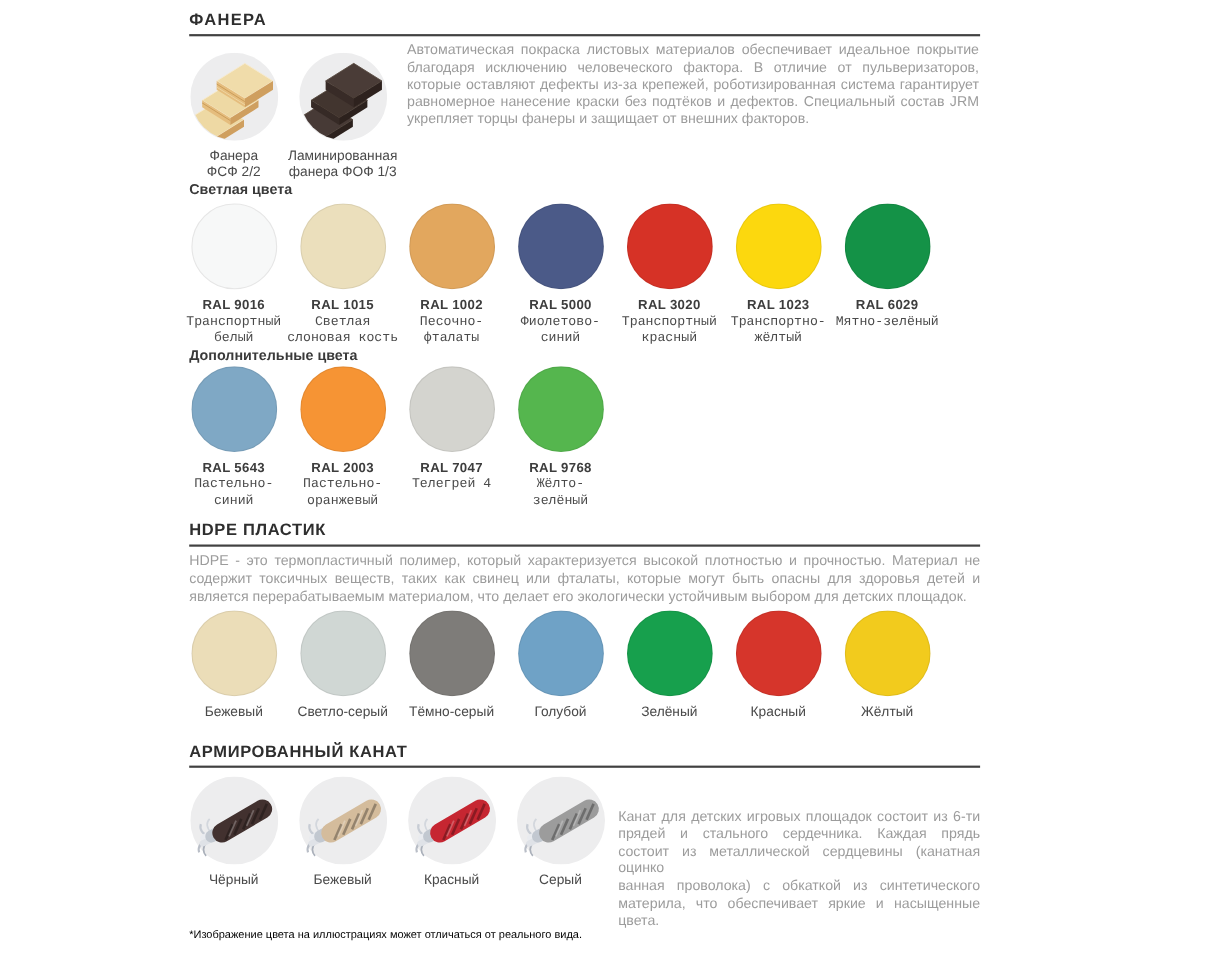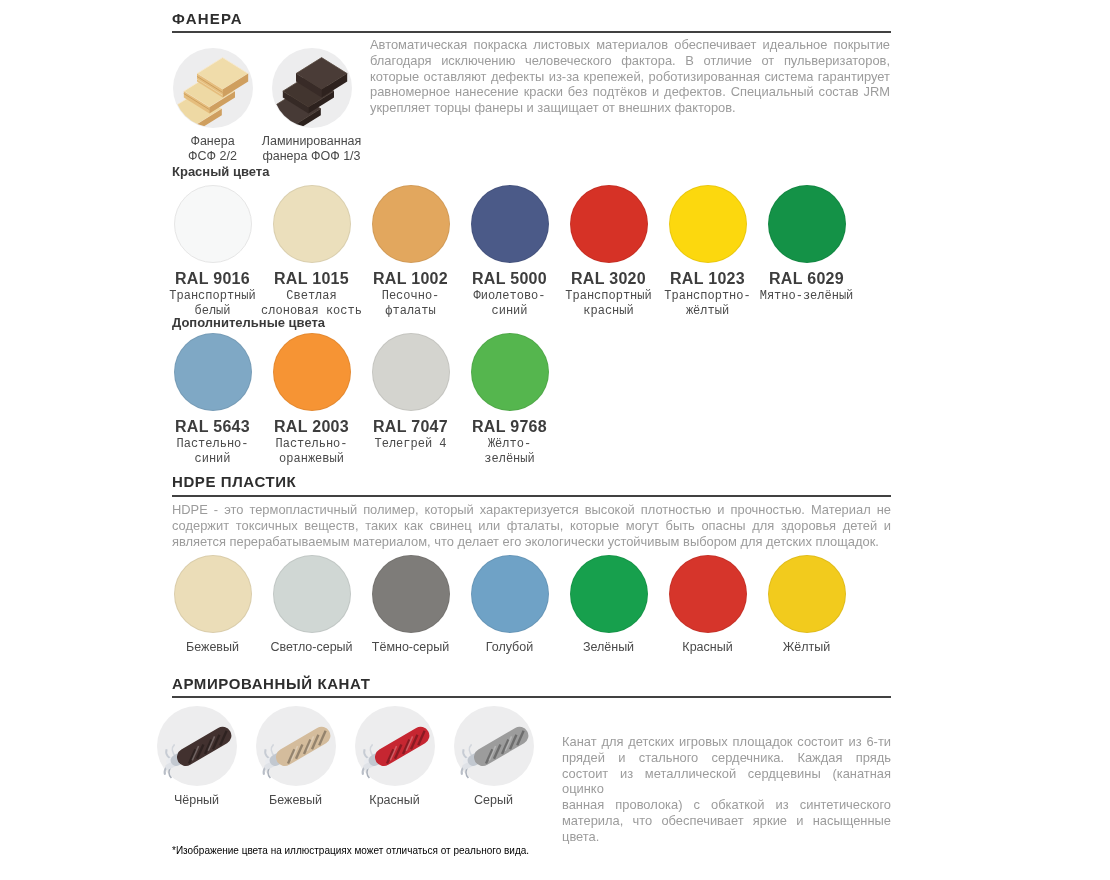--- a/index.html
+++ b/index.html
@@ -5,21 +5,21 @@
   html,body{margin:0;padding:0;background:#ffffff;}
   body{width:1110px;height:880px;position:relative;font-family:"Liberation Sans",sans-serif;overflow:hidden;}
   .abs{position:absolute;}
   .sec-title{font-size:15px;font-weight:700;color:#2e2e2e;letter-spacing:1.2px;}
   .rule{height:0;border-top:2px solid #414141;}
   .para{text-align:justify;color:#9c9c9c;font-size:12.9px;line-height:15.8px;white-space:pre-line;}
   .row{display:flex;}
   .cell{width:99px;display:flex;flex-direction:column;align-items:center;flex:0 0 99px;}
   .swatch{width:78px;height:78px;border-radius:50%;border:1px solid rgba(0,0,0,0.07);box-sizing:border-box;}
   .thumb{width:80px;height:80px;display:block;}
-  .ral{margin-top:7px;font-weight:700;font-size:16px;color:#3d3d3d;letter-spacing:0.3px;text-align:center;}
+  .ral{margin-top:7px;font-weight:700;font-size:12px;color:#3d3d3d;letter-spacing:0.3px;text-align:center;}
   .cname{font-size:12px;color:#4a4a4a;text-align:center;line-height:14.5px;white-space:pre-line;width:140%;margin-top:1px;font-family:Liberation Mono, monospace;}
   .plain-name{margin-top:7px;font-size:12.5px;color:#4a4a4a;text-align:center;}
   .sub{font-size:13px;font-weight:600;color:#3a3a3a;}
   .thumb-label{margin-top:6px;font-size:12.5px;color:#4a4a4a;text-align:center;line-height:15px;white-space:pre-line;width:150%;}
   .foot{font-size:10px;color:#000000;}
 </style>
 </head>
 <body>
 
 <div class="abs sec-title" style="left:172px;top:10px;">ФАНЕРА</div>
@@ -73,21 +73,21 @@
         <polygon points="62,52 94,32 94,42 62,62" fill="#2e221e"></polygon>
       </g>
     </svg>
     <div class="thumb-label">Ламинированная
 фанера ФОФ 1/3</div>
   </div>
 </div>
 
 <div class="abs para" style="left:370px;top:37px;width:520px;">Автоматическая покраска листовых материалов обеспечивает идеальное покрытие благодаря исключению человеческого фактора. В отличие от пульверизаторов, которые оставляют дефекты из-за крепежей, роботизированная система гарантирует равномерное нанесение краски без подтёков и дефектов. Специальный состав JRM укрепляет торцы фанеры и защищает от внешних факторов.</div>
 
-<div class="abs sub" style="left:172px;top:164px;">Красный цвета</div>
+<div class="abs sub" style="left:172px;top:164px;">Светлая цвета</div>
 
 <div class="abs row" style="left:163px;top:185px;">
   <div class="cell">
     <div class="swatch" style="background-color: rgb(247, 248, 248); border-color: rgb(230, 230, 230);"></div>
     <div class="ral">RAL 9016</div>
     <div class="cname">Транспортный
 белый</div>
   </div>
   <div class="cell">
     <div class="swatch" style="background-color: rgb(235, 223, 188);"></div>
@@ -185,21 +185,21 @@
   </div>
   <div class="cell">
     <div class="swatch" style="background-color: rgb(242, 203, 29);"></div>
     <div class="plain-name">Жёлтый</div>
   </div>
 </div>
 
 <div class="abs sec-title" style="left:172px;top:675px;letter-spacing:0.6px;">АРМИРОВАННЫЙ КАНАТ</div>
 <div class="abs rule" style="left:172px;top:696px;width:719px;"></div>
 
-<div class="abs row" style="left:147px;top:706px;">
+<div class="abs row" style="left:163px;top:706px;">
   <div class="cell">
     <svg class="thumb" viewBox="0 0 100 100" style="--rope: #42312f;">
       <circle cx="50" cy="50" r="50" fill="#ededee"></circle>
       <path d="M20,72 C12,74 8,80 10,86" stroke="#b9bec7" stroke-width="2.5" fill="none"></path>
       <path d="M22,68 C14,66 10,60 12,54" stroke="#c7ccd4" stroke-width="2.5" fill="none"></path>
       <path d="M18,75 C14,80 14,86 18,90" stroke="#aab0ba" stroke-width="2" fill="none"></path>
       <path d="M24,64 C18,58 18,52 22,48" stroke="#d3d7dd" stroke-width="2" fill="none"></path>
       <path d="M16,70 L30,62" stroke="#e9ebef" stroke-width="9" stroke-linecap="round" fill="none"></path>
       <path d="M14,76 L26,70" stroke="#dfe2e7" stroke-width="7" stroke-linecap="round" fill="none"></path>
       <path d="M24,68 L42,58" stroke="#c2c8d0" stroke-width="14" stroke-linecap="round" fill="none"></path>

